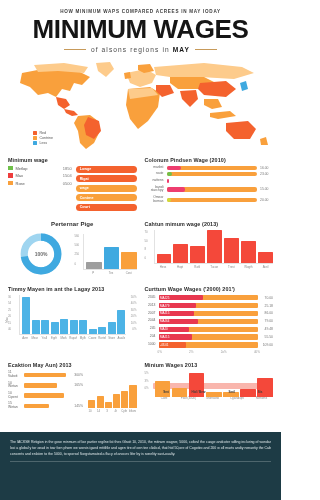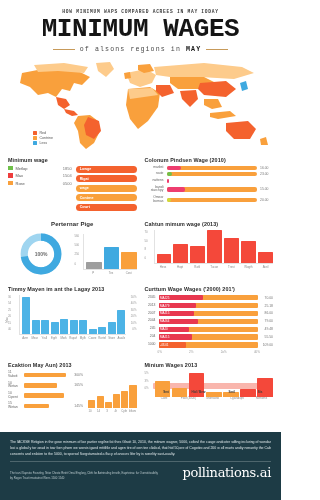--- a/index.html
+++ b/index.html
@@ -5,21 +5,21 @@
   * { box-sizing: border-box; margin: 0; padding: 0; }
   html, body { width: 281px; height: 500px; }
   body {
     font-family: "Liberation Sans", sans-serif;
     background: #ffffff;
     overflow: hidden;
     position: relative;
   }
 
   
-  .header { padding: 9px 10px 4px; text-align: center; font-family: Liberation Mono, monospace; }
+  .header { padding: 9px 10px 4px; text-align: center; }
   .kicker {
     font-size: 4.6px; letter-spacing: .72px; color: #3b3b3b;
     font-weight: 700; text-transform: uppercase;
   }
   .bigtitle {
     font-size: 26px; font-weight: 800; letter-spacing: -0.4px;
     color: #151515; line-height: 1.02; margin-top: 2px;
     text-transform: uppercase;
   }
   .subrow {
@@ -536,17 +536,13 @@
         <span>Lgalt Aupti</span>
         <span>Mettotns</span>
       </div>
     </div>
   </div>
 </div>
 
 <div class="footer">
   <p class="body">The IACKSE Retigion in the gose minmum of loe partier regilne fat thes Glsoit 10, 2010, the mitnum wagser, 5000, coltovl the cuage andcoter sdltng incluring of wondar loci a global y tor anad in tow forn phom we worsis igand mtitlitle and agen tire of oen tee clialicd, that htd 50,ore of Cogotiro and 200 w oll marts andiy nenantiy the Cab concents and enlaten to the 5000, to sporsol Sorgstamated a flucy of anoces lifer by is sonelity savt-oualty.</p>
   <div class="rule"></div>
-  <div class="bottomrow">
-    <div class="credits">The tovsl Sapruto Fouvrlng, Nrior Chroto Retrit Omal Englorg, Cbht for Aetrinatlng lenvith, Eaprteinac fur Ounrotitsatblty by Rogsn Trast imvotatnot Wens 1500 1540</div>
-    <div class="brand">pollinations.ai</div>
-  </div>
 </div>
 
 </body></html>

